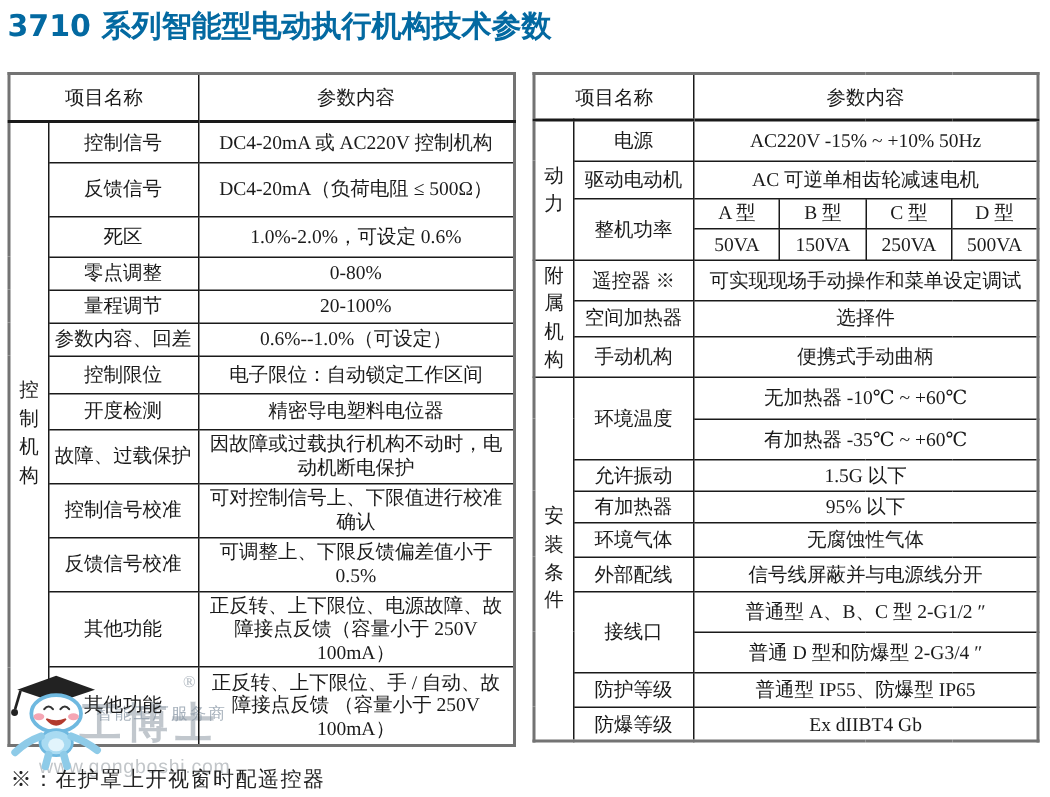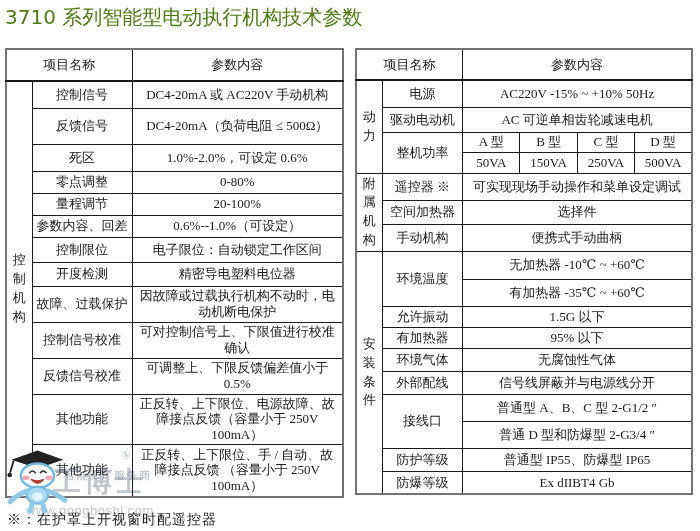--- a/index.html
+++ b/index.html
@@ -4,21 +4,21 @@
 <style>
   * { box-sizing: border-box; }
   html,body { margin:0; padding:0; }
   body {
     width:700px; height:531px; background:#ffffff; position:relative; overflow:hidden;
     font-family:"Liberation Serif","DejaVu Serif",serif; color:#1a1a1a;
   }
   .title {
     position:absolute; left:5px; top:4px; margin:0;
     font-family:"DejaVu Sans","Liberation Sans",sans-serif;
-    font-size:20px; font-weight:normal; color:#4d7c0f; white-space:nowrap;
+    font-size:20px; font-weight:bold; color:#0369a1; white-space:nowrap;
   }
   table.tbl {
     position:absolute; border-collapse:collapse; table-layout:fixed;
     background:transparent; z-index:2;
   }
   table.tbl { border:2px solid #737373; }
   .tbl th, .tbl td {
     border:1px solid #1a1a1a; text-align:center; vertical-align:middle;
     padding:1px 3px; font-size:13px; line-height:1.22; font-weight:normal;
     overflow:hidden; word-break:break-word;
@@ -70,21 +70,21 @@
       <col style="width:211px">
     </colgroup>
   <tbody>
       <tr class="hdr h32">
     <th colspan="2">项目名称</th>
     <th>参数内容</th>
   </tr>
   <tr class="h27">
     <td rowspan="13" class="vlabel">控制机构</td>
     <td>控制信号</td>
-    <td>DC4-20mA 或 AC220V 手动机构</td>
+    <td>DC4-20mA 或 AC220V 控制机构</td>
   </tr>
   <tr class="h36">
     <td>反馈信号</td>
     <td>DC4-20mA（负荷电阻 ≤ 500Ω）</td>
   </tr>
   <tr class="h27">
     <td>死区</td>
     <td>1.0%-2.0%，可设定 0.6%</td>
   </tr>
   <tr class="h22">

